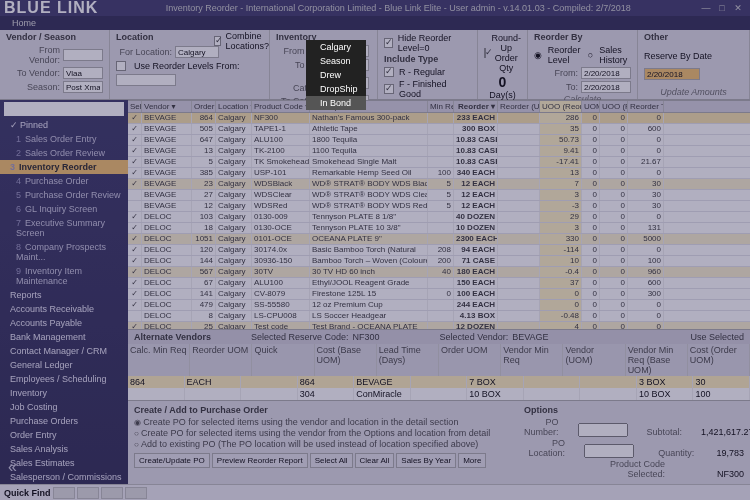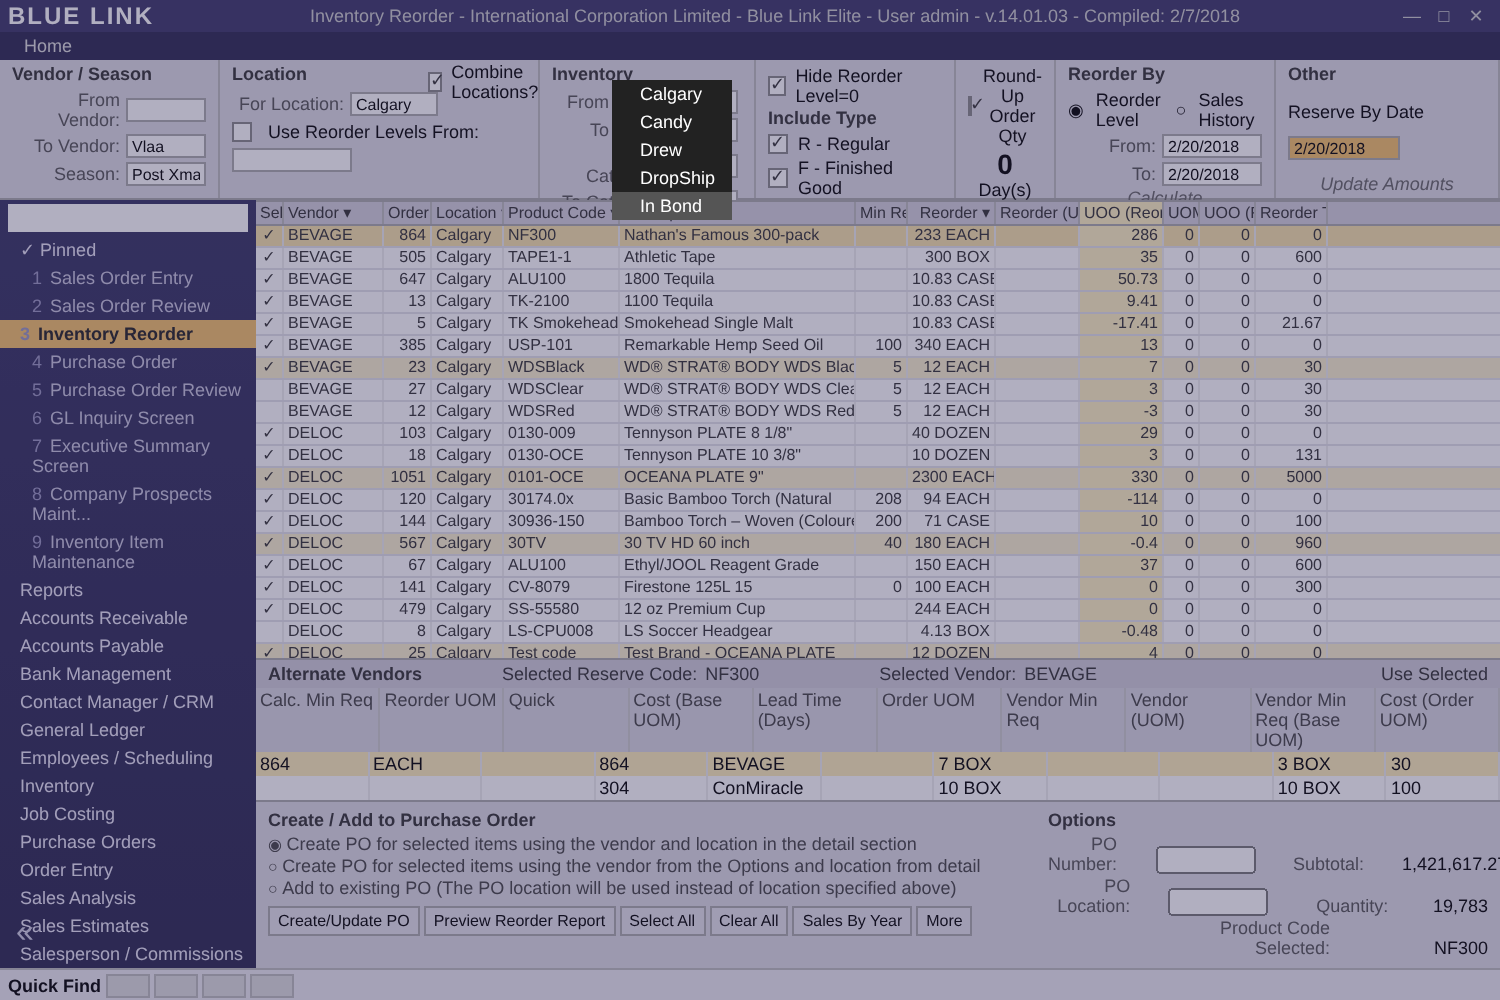--- a/index.html
+++ b/index.html
@@ -1,18 +1,18 @@
 <!DOCTYPE html>
 <html><head>
 <meta charset="utf-8">
 <style>
 *{margin:0;padding:0;box-sizing:border-box;font-family:"Segoe UI",Tahoma,sans-serif;font-size:9px;}
 body{width:750px;height:500px;overflow:hidden;position:relative;background:#e8e6ea;}
 .titlebar{height:16px;background:#3a3668;color:#fff;display:flex;align-items:center;padding:0 4px;font-size:8px;}
-.titlebar .logo{font-weight:bold;letter-spacing:1px;font-size:12px;}
+.titlebar .logo{font-weight:bold;letter-spacing:1px;font-size:16px;}
 .titlebar .title{flex:1;text-align:center;color:#ccc;}
 .titlebar .winbtn{width:16px;text-align:center;color:#ccc;}
 .ribbon-tab{height:14px;background:#2b2850;color:#ddd;font-size:9px;padding-left:12px;display:flex;align-items:center;}
 .ribbon{height:70px;background:#dedce4;display:flex;border-bottom:1px solid #aaa;}
 .ribbon .group{border-right:1px solid #bbb;padding:2px 6px;display:flex;flex-direction:column;justify-content:space-between;}
 .ribbon .group .ghead{color:#333;font-weight:bold;margin-bottom:2px;}
 .ribbon .group .gfoot{text-align:center;color:#666;font-size:8px;font-style:italic;}
 .ribbon .row{display:flex;align-items:center;margin:1px 0;gap:3px;}
 .ribbon label{color:#555;width:56px;text-align:right;}
 .ribbon input,.ribbon select{font-size:8px;height:12px;border:1px solid #aaa;padding:0 2px;background:#fff;}
@@ -36,21 +36,21 @@
 .grid-row.group{background:#f7e3a8;}
 .grid-row.hl{background:#faf0cd;}
 .grid-row .cell{border-right:1px solid #eee;padding:0 2px;font-size:8px;color:#333;white-space:nowrap;overflow:hidden;}
 .c-chk{width:14px;text-align:center;}
 .c-ven{width:50px;}
 .c-ord{width:24px;text-align:right;}
 .c-loc{width:36px;}
 .c-prod{width:58px;}
 .c-desc{width:118px;}
 .c-min{width:26px;text-align:right;}
-.c-reo{width:44px;text-align:right;}
+.c-reo{width:44px;text-align:right;font-weight:bold;}
 .c-ruom{width:42px;}
 .c-uoo{width:42px;text-align:right;background:#fff3c0;}
 .c-uom{width:18px;text-align:right;}
 .c-reo2{width:28px;text-align:right;}
 .c-rtar{width:36px;text-align:right;}
 .alt-head{background:#d0cdd9;padding:2px 6px;display:flex;align-items:flex-end;font-size:9px;color:#333;border-top:1px solid #aaa;}
 .alt-head .sp{flex:1;}
 .alt-grid-head{display:flex;background:#d9d7e0;font-size:8px;}
 .alt-grid-head .acell{flex:1;border-right:1px solid #ccc;padding:1px 2px;color:#444;}
 .alt-grid-body{height:24px;background:#fff;}
@@ -189,21 +189,21 @@
       </div>
     <div class="row">
         <input style="width: 56px; background: rgb(244, 192, 104);" value="2/20/2018">
       </div>
     <div class="gfoot"><span>Update Amounts</span></div>
   </div>
 </div>
 
 <div class="dropdown" id="loc-drop" style="left:306px;top:40px;width:60px">
     <div>Calgary</div>
-    <div>Candy</div>
+    <div>Season</div>
     <div>Drew</div>
     <div>DropShip</div>
     <div class="hl">In Bond</div>
   </div>
 
 <div class="sidebar">
   <div class="search"></div>
   <div class="item top">✓ <span>Pinned</span></div>
   <div id="side-pinned">
       <div class="item"><span class="num">1</span>Sales Order Entry</div>

